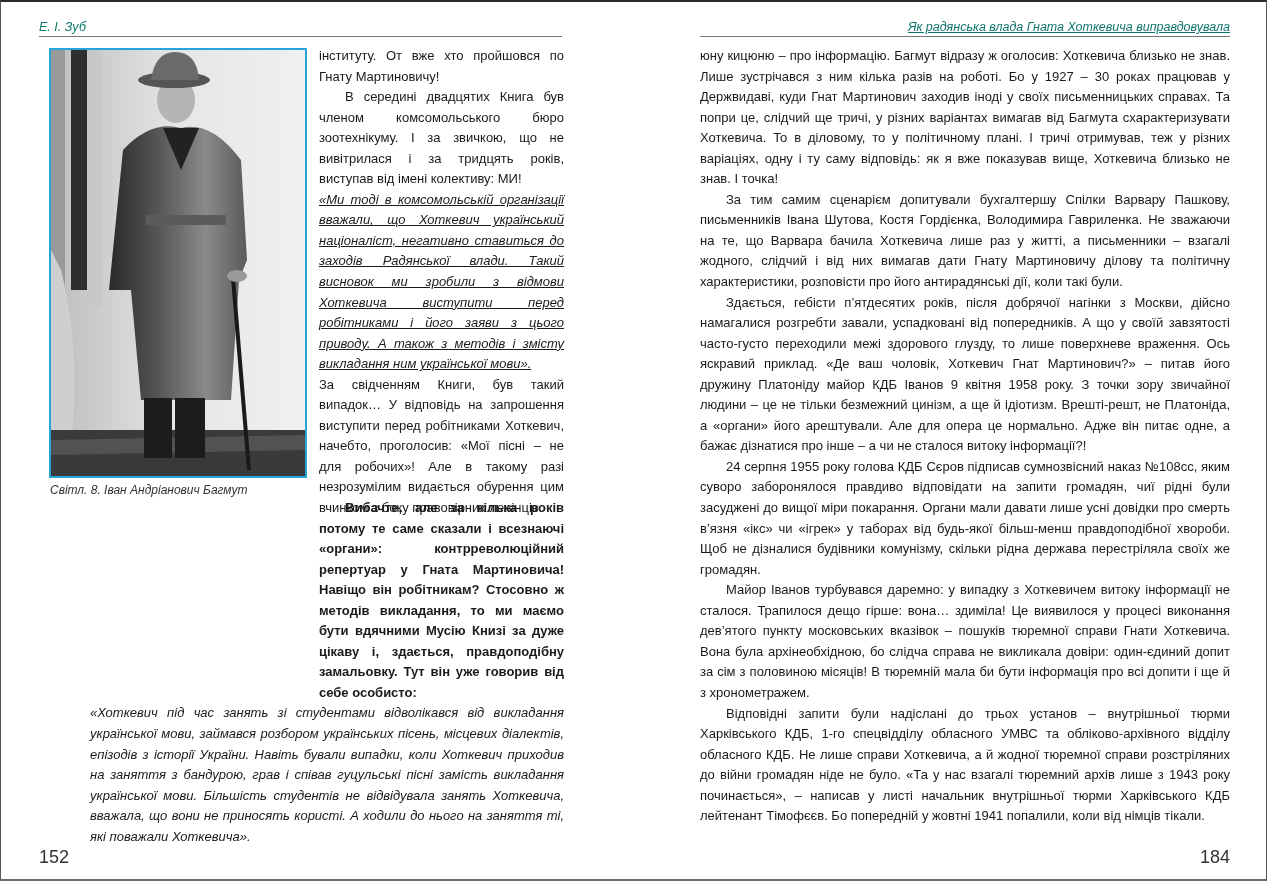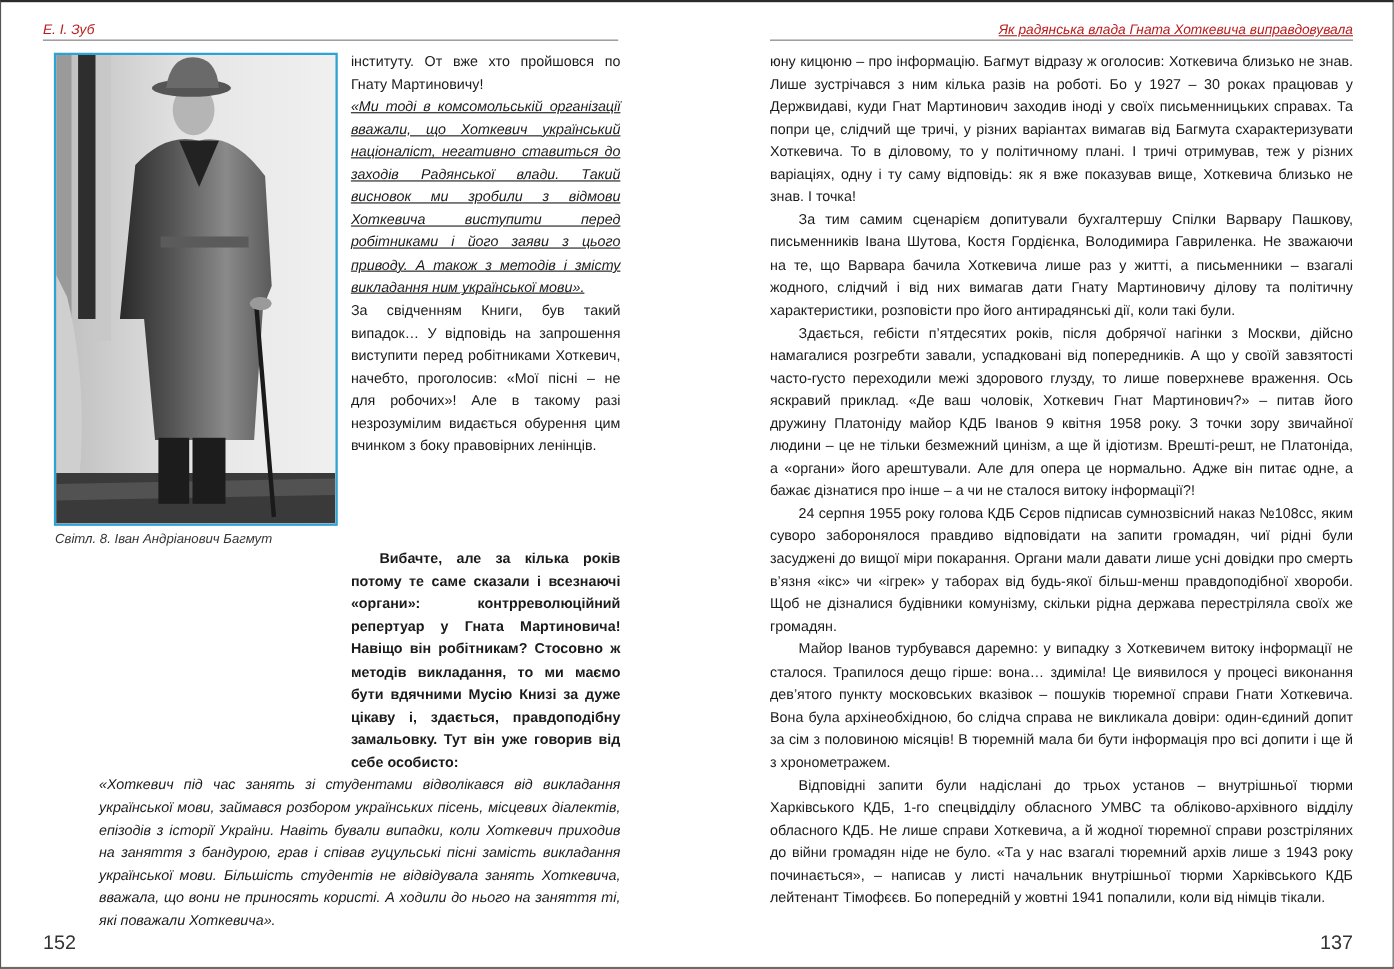--- a/index.html
+++ b/index.html
@@ -17,21 +17,21 @@
     border-right: 1px solid #555;
     border-bottom: 2px solid #6b6b6b;
     background: #fff;
   }
   .page { position: absolute; top: 0; height: 877px; }
   .page.left { left: 0; width: 632px; }
   .page.right { left: 633px; width: 632px; }
 
   .running-head {
     position: absolute; top: 16px; height: 18px;
-    font-size: 12.5px; font-style: italic; color: #b91c1c;
+    font-size: 12.5px; font-style: italic; color: #0f766e;
     border-bottom: 1.5px solid #777;
     line-height: 18px;
   }
   .left .running-head { left: 38px; width: 523px; }
   .right .running-head { left: 66px; width: 530px; text-align: right; text-decoration: underline; }
 
   .text {
     font-size: 13px; line-height: 20.55px; text-align: justify;
     hyphens: manual;
   }
@@ -121,20 +121,21 @@
         <path d="M100 30 Q 104 2 124 2 Q 146 2 148 30 Z" fill="#6a6a6a"></path>
 
         <line x1="182" y1="228" x2="198" y2="420" stroke="#1a1a1a" stroke-width="4"></line>
         <ellipse cx="186" cy="226" rx="10" ry="6" fill="#9a9a9a"></ellipse>
       </svg>
     </div>
     <div class="caption">Світл. 8. Іван Андріанович Багмут</div>
 
     <div class="col-side text">
       <p class="nb">інституту. От вже хто пройшовся по Гнату Мартиновичу!</p>
+      <p class="ind">В середині двадцятих Книга був членом комсомольського бюро зоотехнікуму. І за звичкою, що не вивітрилася і за тридцять років, виступав від імені колективу: МИ!</p>
       <p class="nb it">«Ми тоді в комсомольській організації вважали, що Хоткевич український націоналіст, негативно ставиться до заходів Радянської влади. Такий висновок ми зробили з відмови Хоткевича виступити перед робітниками і його заяви з цього приводу. А також з методів і змісту викладання ним української мови».</p>
       <p class="nb">За свідченням Книги, був такий випадок… У відповідь на запрошення виступити перед робітниками Хоткевич, начебто, проголосив: «Мої пісні – не для робочих»! Але в такому разі незрозумілим видається обурення цим вчинком з боку правовірних ленінців.</p>
     </div>
 
     <div class="col-full text">
       <p class="side-cont">Вибачте, але за кілька років потому те саме сказали і всезнаючі «органи»: контрреволюційний репертуар у Гната Мартиновича! Навіщо він робітникам? Стосовно ж методів викладання, то ми маємо бути вдячними Мусію Книзі за дуже цікаву і, здається, правдоподібну замальовку. Тут він уже говорив від себе особисто:</p>
       <div class="q">
         <p>«Хоткевич під час занять зі студентами відволікався від викладання української мови, займався розбором українських пісень, місцевих діалектів, епізодів з історії України. Навіть бували випадки, коли Хоткевич приходив на заняття з бандурою, грав і співав гуцульські пісні замість викладання української мови. Більшість студентів не відвідувала занять Хоткевича, вважала, що вони не приносять користі. А ходили до нього на заняття ті, які поважали Хоткевича».</p>
       </div>
 
@@ -148,16 +149,16 @@
 
     <div class="col-main text">
       <p class="nb">юну кицюню – про інформацію. Багмут відразу ж оголосив: Хоткевича близько не знав. Лише зустрічався з ним кілька разів на роботі. Бо у 1927 – 30 роках працював у Держвидаві, куди Гнат Мартинович заходив іноді у своїх письменницьких справах. Та попри це, слідчий ще тричі, у різних варіантах вимагав від Багмута схарактеризувати Хоткевича. То в діловому, то у політичному плані. І тричі отримував, теж у різних варіаціях, одну і ту саму відповідь: як я вже показував вище, Хоткевича близько не знав. І точка!</p>
       <p class="ind">За тим самим сценарієм допитували бухгалтершу Спілки Варвару Пашкову, письменників Івана Шутова, Костя Гордієнка, Володимира Гавриленка. Не зважаючи на те, що Варвара бачила Хоткевича лише раз у житті, а письменники – взагалі жодного, слідчий і від них вимагав дати Гнату Мартиновичу ділову та політичну характеристики, розповісти про його антирадянські дії, коли такі були.</p>
       <p class="ind">Здається, гебісти п’ятдесятих років, після добрячої нагінки з Москви, дійсно намагалися розгребти завали, успадковані від попередників. А що у своїй завзятості часто-густо переходили межі здорового глузду, то лише поверхневе враження. Ось яскравий приклад. «Де ваш чоловік, Хоткевич Гнат Мартинович?» – питав його дружину Платоніду майор КДБ Іванов 9 квітня 1958 року. З точки зору звичайної людини – це не тільки безмежний цинізм, а ще й ідіотизм. Врешті-решт, не Платоніда, а «органи» його арештували. Але для опера це нормально. Адже він питає одне, а бажає дізнатися про інше – а чи не сталося витоку інформації?!</p>
       <p class="ind">24 серпня 1955 року голова КДБ Сєров підписав сумнозвісний наказ №108сс, яким суворо заборонялося правдиво відповідати на запити громадян, чиї рідні були засуджені до вищої міри покарання. Органи мали давати лише усні довідки про смерть в’язня «ікс» чи «ігрек» у таборах від будь-якої більш-менш правдоподібної хвороби. Щоб не дізналися будівники комунізму, скільки рідна держава перестріляла своїх же громадян.</p>
       <p class="ind">Майор Іванов турбувався даремно: у випадку з Хоткевичем витоку інформації не сталося. Трапилося дещо гірше: вона… здиміла! Це виявилося у процесі виконання дев’ятого пункту московських вказівок – пошуків тюремної справи Гнати Хоткевича. Вона була архінеобхідною, бо слідча справа не викликала довіри: один-єдиний допит за сім з половиною місяців! В тюремній мала би бути інформація про всі допити і ще й з хронометражем.</p>
       <p class="ind">Відповідні запити були надіслані до трьох установ – внутрішньої тюрми Харківського КДБ, 1-го спецвідділу обласного УМВС та обліково-архівного відділу обласного КДБ. Не лише справи Хоткевича, а й жодної тюремної справи розстріляних до війни громадян ніде не було. «Та у нас взагалі тюремний архів лише з 1943 року починається», – написав у листі начальник внутрішньої тюрми Харківського КДБ лейтенант Тімофєєв. Бо попередній у жовтні 1941 попалили, коли від німців тікали.</p>
     </div>
 
-    <div class="folio">137</div>
+    <div class="folio">184</div>
   </div>
 
 </div>
 
 </body></html>

